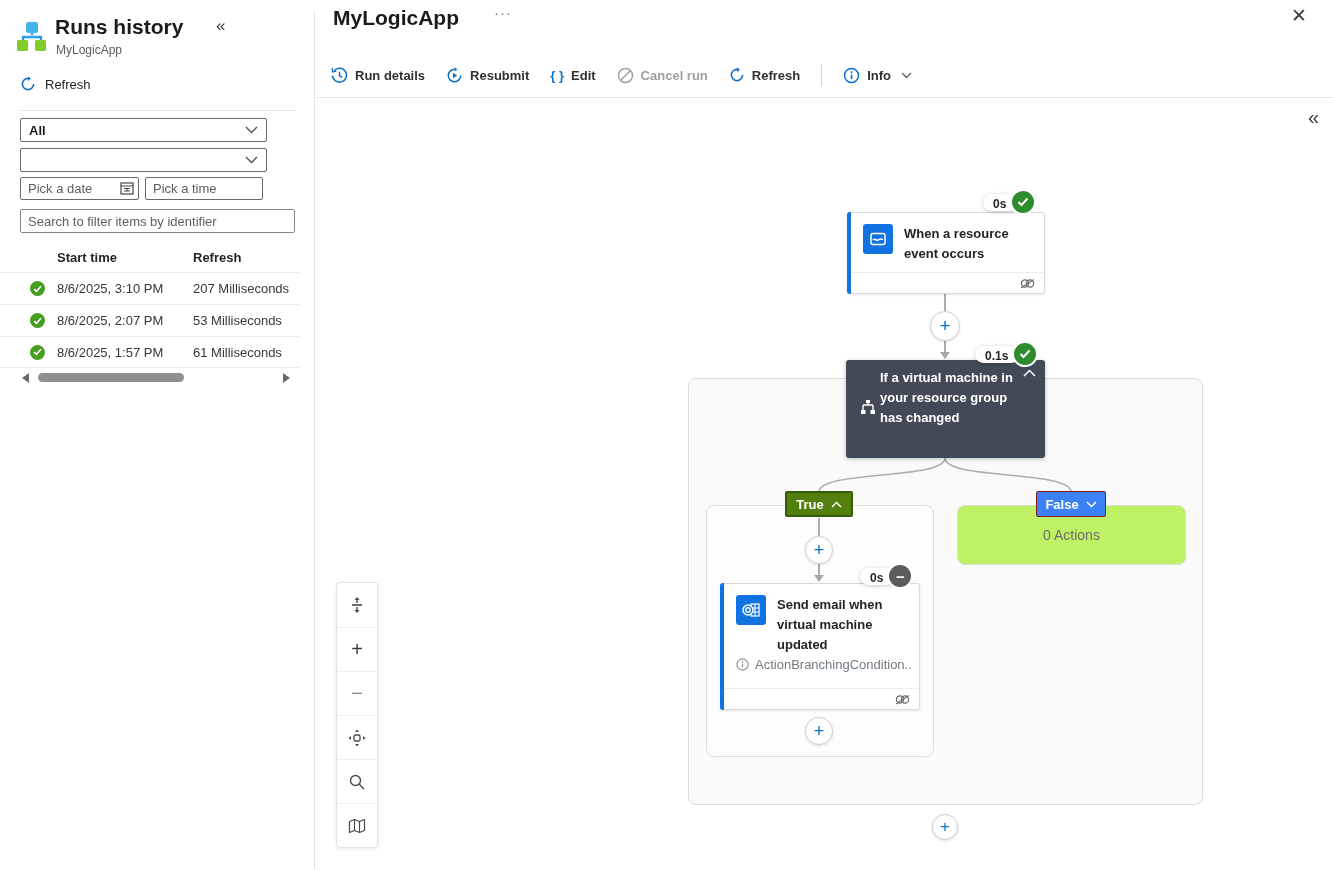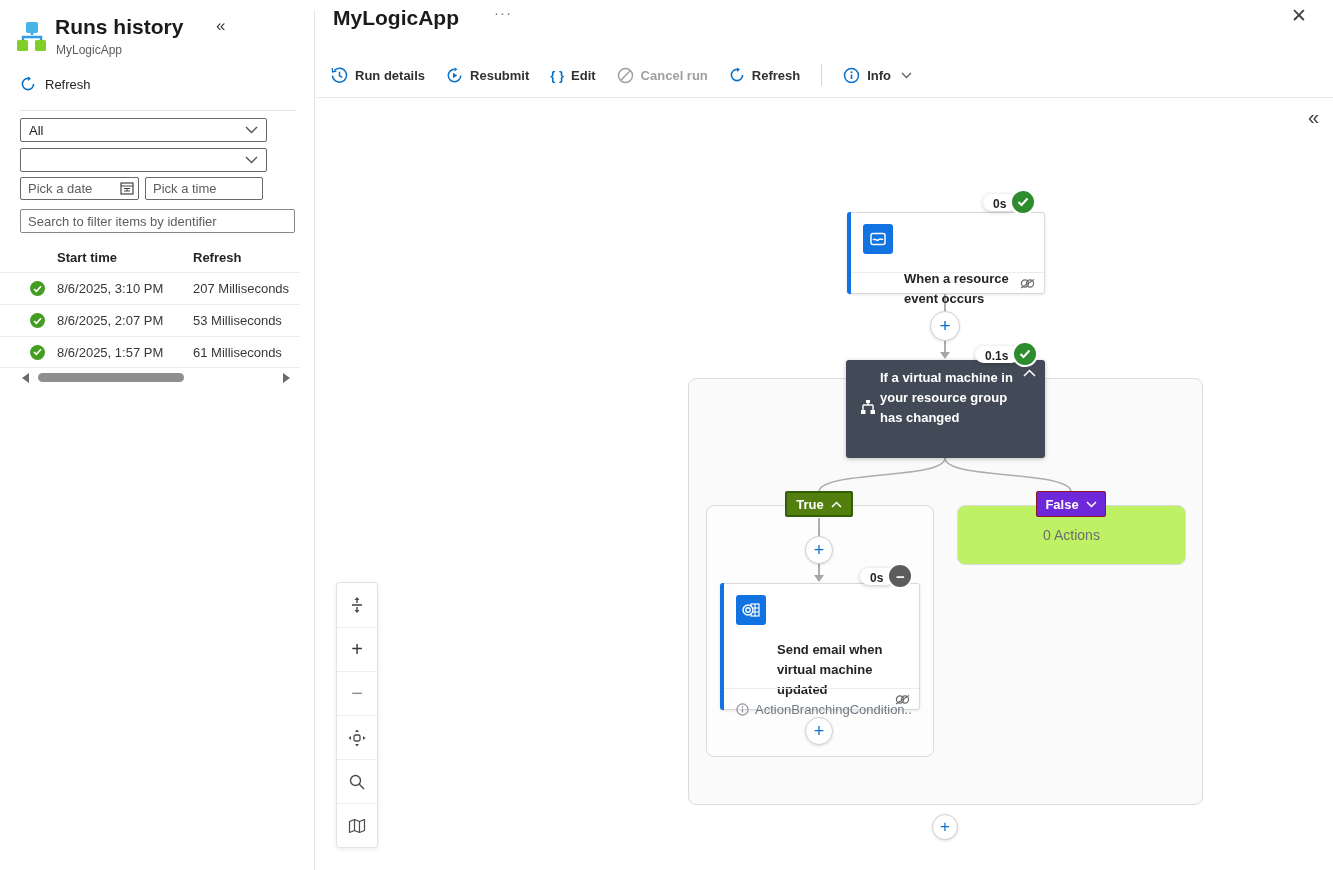--- a/index.html
+++ b/index.html
@@ -12,21 +12,21 @@
     background:#fff; border-right:1px solid #e4e4e4; }
   .panel-title { position:absolute; left:55px; top:5px; font-size:21px; font-weight:700; color:#1b1b1b; }
   .panel-sub { position:absolute; left:56px; top:33px; font-size:12px; color:#5c5c5c; }
   .collapse-left { position:absolute; left:216px; top:6px; font-size:17px; color:#3b3b3b; cursor:pointer; }
   .refresh-row { position:absolute; left:20px; top:66px; display:flex; align-items:center; gap:9px;
     font-size:13px; color:#242424; cursor:pointer; }
   .panel-divider { position:absolute; left:20px; right:18px; top:100px; border-top:1px solid #e3e3e3; }
 
   .selectbox { position:absolute; left:20px; width:247px; height:24px; border:1px solid #69686a;
     border-radius:2px; display:flex; align-items:center; justify-content:space-between;
-    padding:0 8px; font-size:13px; color:#1b1b1b; background:#fff; cursor:pointer; }
+    padding:0 8px; font-size:13px; color:#1b1b1b; background:#fff; cursor:pointer;font-weight:bold; }
   .txtinput { border:1px solid #69686a; border-radius:2px; height:23px; font-size:13px;
     padding:0 7px; color:#1b1b1b; background:#fff; font-family:inherit; }
   .txtinput::placeholder { color:#5f5e5c; opacity:1; }
   #date-wrap { position:absolute; left:20px; top:167px; width:119px; }
   #date-input { width:119px; padding-right:24px; }
   #cal-ico { position:absolute; right:5px; top:4px; }
   #time-input { position:absolute; left:145px; top:167px; width:118px; }
   #search-input { position:absolute; left:20px; top:199px; width:275px; height:24px; border-color:#8a8886; }
 
   .runs-table { position:absolute; left:0; top:232px; width:300px; font-size:13px; }
@@ -83,21 +83,21 @@
   .false-box { left:957px; top:505px; width:229px; height:60px; background:#bef264;
     display:flex; align-items:center; justify-content:center; font-size:14px; color:#6e6e6e; }
 
   .node-card { position:absolute; background:#fff; border:1px solid #d9d9d9; border-radius:3px;
     box-shadow:0 1px 3px rgba(0,0,0,.10); cursor:pointer; }
   .accent { position:absolute; left:-1px; top:-1px; bottom:-1px; width:4px; background:#1173e2;
     border-radius:3px 0 0 3px; }
   .card-body { display:flex; gap:11px; padding:11px 8px 4px 15px; }
   .op-icon { width:30px; height:30px; border-radius:3px; background:#1173e2; flex:0 0 auto;
     display:flex; align-items:center; justify-content:center; }
-  .card-title { font-size:13px; font-weight:600; color:#242424; line-height:20px;margin-top:45px; }
+  .card-title { font-size:13px; font-weight:600; color:#242424; line-height:20px; }
   .card-foot { position:absolute; left:3px; right:0; bottom:0; height:21px;
     border-top:1px solid #ececec; display:flex; align-items:center; justify-content:flex-end; padding-right:9px; }
   .note-row { display:flex; align-items:center; gap:6px; margin:2px 8px 0 15px;
     font-size:13px; color:#717a82; white-space:nowrap; overflow:hidden; }
 
   .badge-group { position:absolute; display:flex; align-items:center; z-index:6; }
   .dur-pill { background:#fff; border-radius:12px; padding:3px 12px 0 10px; font-size:12px;
     font-weight:700; color:#242424; box-shadow:0 1px 4px rgba(0,0,0,.22); }
   .stat-circle { width:26px; height:26px; border-radius:50%; margin-left:-8px;
     display:flex; align-items:center; justify-content:center; border:2px solid #fff; }
@@ -109,21 +109,21 @@
     color:#fff; z-index:5; cursor:pointer; }
   .cond-title { position:absolute; left:34px; top:8px; width:142px; font-size:13px;
     font-weight:600; line-height:20px; }
   .cond-ico { position:absolute; left:13px; top:40px; }
   .cond-chev { position:absolute; right:9px; top:9px; }
 
   .branch-badge { position:absolute; height:26px; border-radius:2px; display:flex;
     align-items:center; justify-content:center; gap:7px; color:#fff; font-size:13px;
     font-weight:700; z-index:6; cursor:pointer; }
   .true-badge { left:785px; top:491px; width:68px; background:#527f0e; border:2px solid #355c07;text-align:center; }
-  .false-badge { left:1036px; top:491px; width:70px; background:#6d28d9; border:1px solid #88191f; }
+  .false-badge { left:1036px; top:491px; width:70px; background:#3b82f6; border:1px solid #88191f; }
 
   .vline { position:absolute; width:2px; background:#adadad; }
   .arrow-down { position:absolute; width:0; height:0; border-left:5px solid transparent;
     border-right:5px solid transparent; border-top:7px solid #a6a6a6; }
   .plus-circle { position:absolute; background:#fff; border:1px solid #d0d0d0; border-radius:50%;
     display:flex; align-items:center; justify-content:center; color:#0b71c8;
     box-shadow:0 1px 3px rgba(0,0,0,.12); cursor:pointer; z-index:4; }
   .plus-30 { width:30px; height:30px; font-size:19px; }
   .plus-28 { width:28px; height:28px; font-size:18px; }
   .plus-26 { width:26px; height:26px; font-size:17px; }

